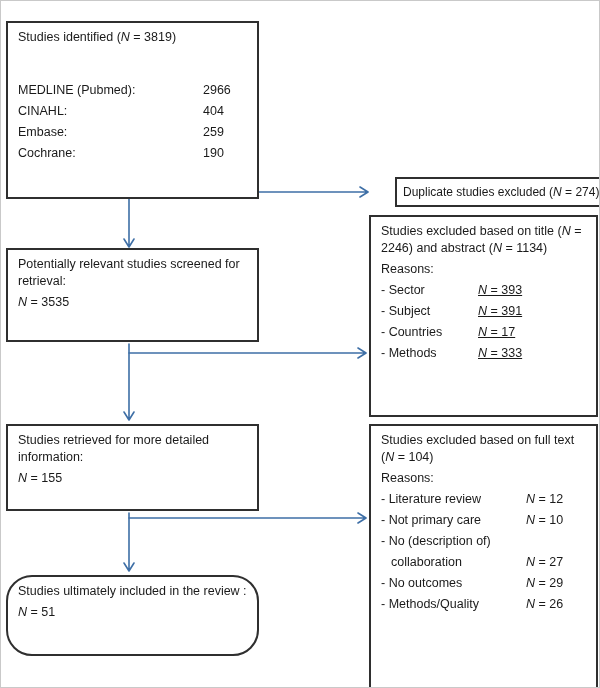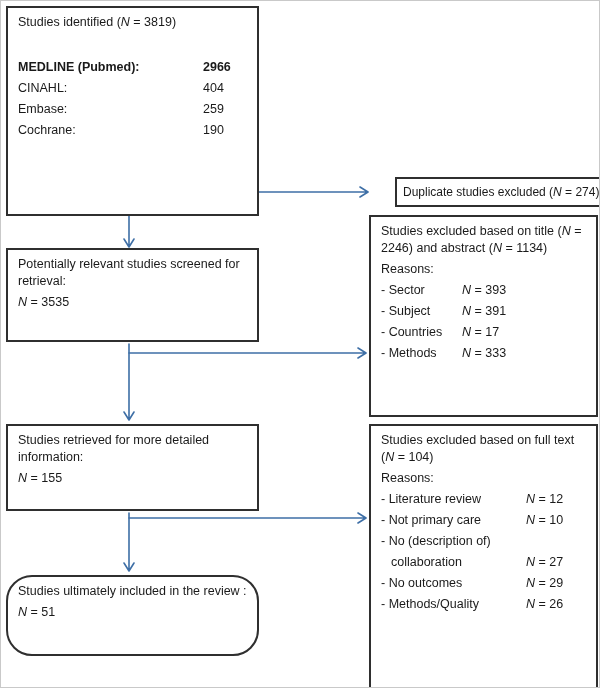--- a/index.html
+++ b/index.html
@@ -18,26 +18,26 @@
   }
   .box {
     position: absolute;
     box-sizing: border-box;
     border: 2px solid var(--box_border, #2f2f2f);
     background: #ffffff;
     padding: 6px 10px;
   }
   .box i { font-style: italic; }
   .gap { margin-top: 4px; }
-  .biggap { margin-top: 28px; font-weight: bold; }
+  .biggap { margin-top: 36px; }
   .tabrow { position: relative; }
   .tabrow .val { position: absolute; top: 0; }
   
   .box-identified .val { left: 185px; }
-  .box-title-abstract .val { left: 81px; }
+  .box-title-abstract .val { left: 97px; text-decoration: underline; }
   .box-fulltext .val { left: 145px; }
   .indent { padding-left: 10px; }
   #arrows { position: absolute; left: 0; top: 0; pointer-events: none; }
   #arrows path {
     fill: none;
     stroke: var(--arrow, #3e6fa6);
     stroke-width: 1.6;
     stroke-linecap: round;
     stroke-linejoin: round;
   }
@@ -55,21 +55,21 @@
 
   <svg id="arrows" width="600" height="688" viewBox="0 0 600 688" aria-hidden="true">
     <path d="M128,185 L128,245 M123,238 L128,246 L133,238"></path>
     <path d="M128,191 L366,191 M359,186 L367,191 L359,196"></path>
     <path d="M128,343 L128,418 M123,411 L128,419 L133,411"></path>
     <path d="M128,352 L364,352 M357,347 L365,352 L357,357"></path>
     <path d="M128,512 L128,569 M123,562 L128,570 L133,562"></path>
     <path d="M128,517 L364,517 M357,512 L365,517 L357,522"></path>
   </svg>
 
-  <div class="box box-identified" style="left:5px; top:5px; width:253px; height:210px;">
+  <div class="box box-identified" style="left:5px; top:20px; width:253px; height:178px;">
     <div>Studies identified (<i>N</i> = 3819)</div>
     <div class="tabrow biggap">
       <span>MEDLINE (Pubmed):</span>
       <span class="val">2966</span>
     </div>
     <div class="tabrow gap">
       <span>CINAHL:</span>
       <span class="val">404</span>
     </div>
     <div class="tabrow gap">

